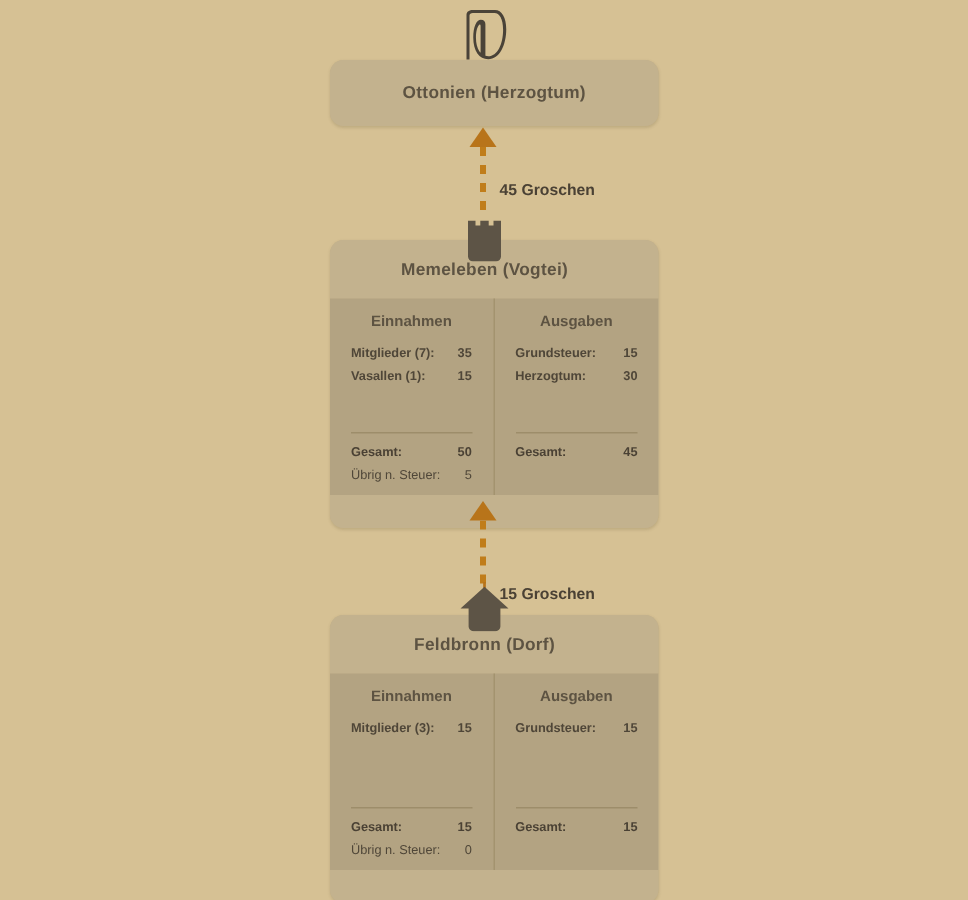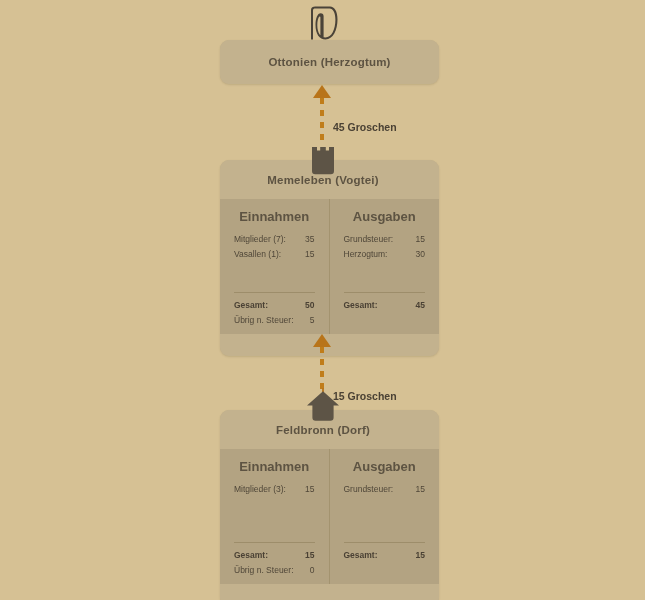--- a/index.html
+++ b/index.html
@@ -59,26 +59,27 @@
     position: relative;
   }
   .col.left {
     border-right: 1px solid #a3936f;
   }
 
   .col-title {
     text-align: center;
     color: #5d5342;
     font-weight: bold;
-    font-size: 13px;
+    font-size: 10px;
     margin-bottom: 8px;
   }
 
   .rows {
     min-height: 54px;
+    font-weight: bold;
   }
 
   .row {
     display: flex;
     justify-content: space-between;
     align-items: baseline;
     font-size: 8.5px;
     color: #4f4staging;
     color: #4f4638;
     line-height: 15px;

